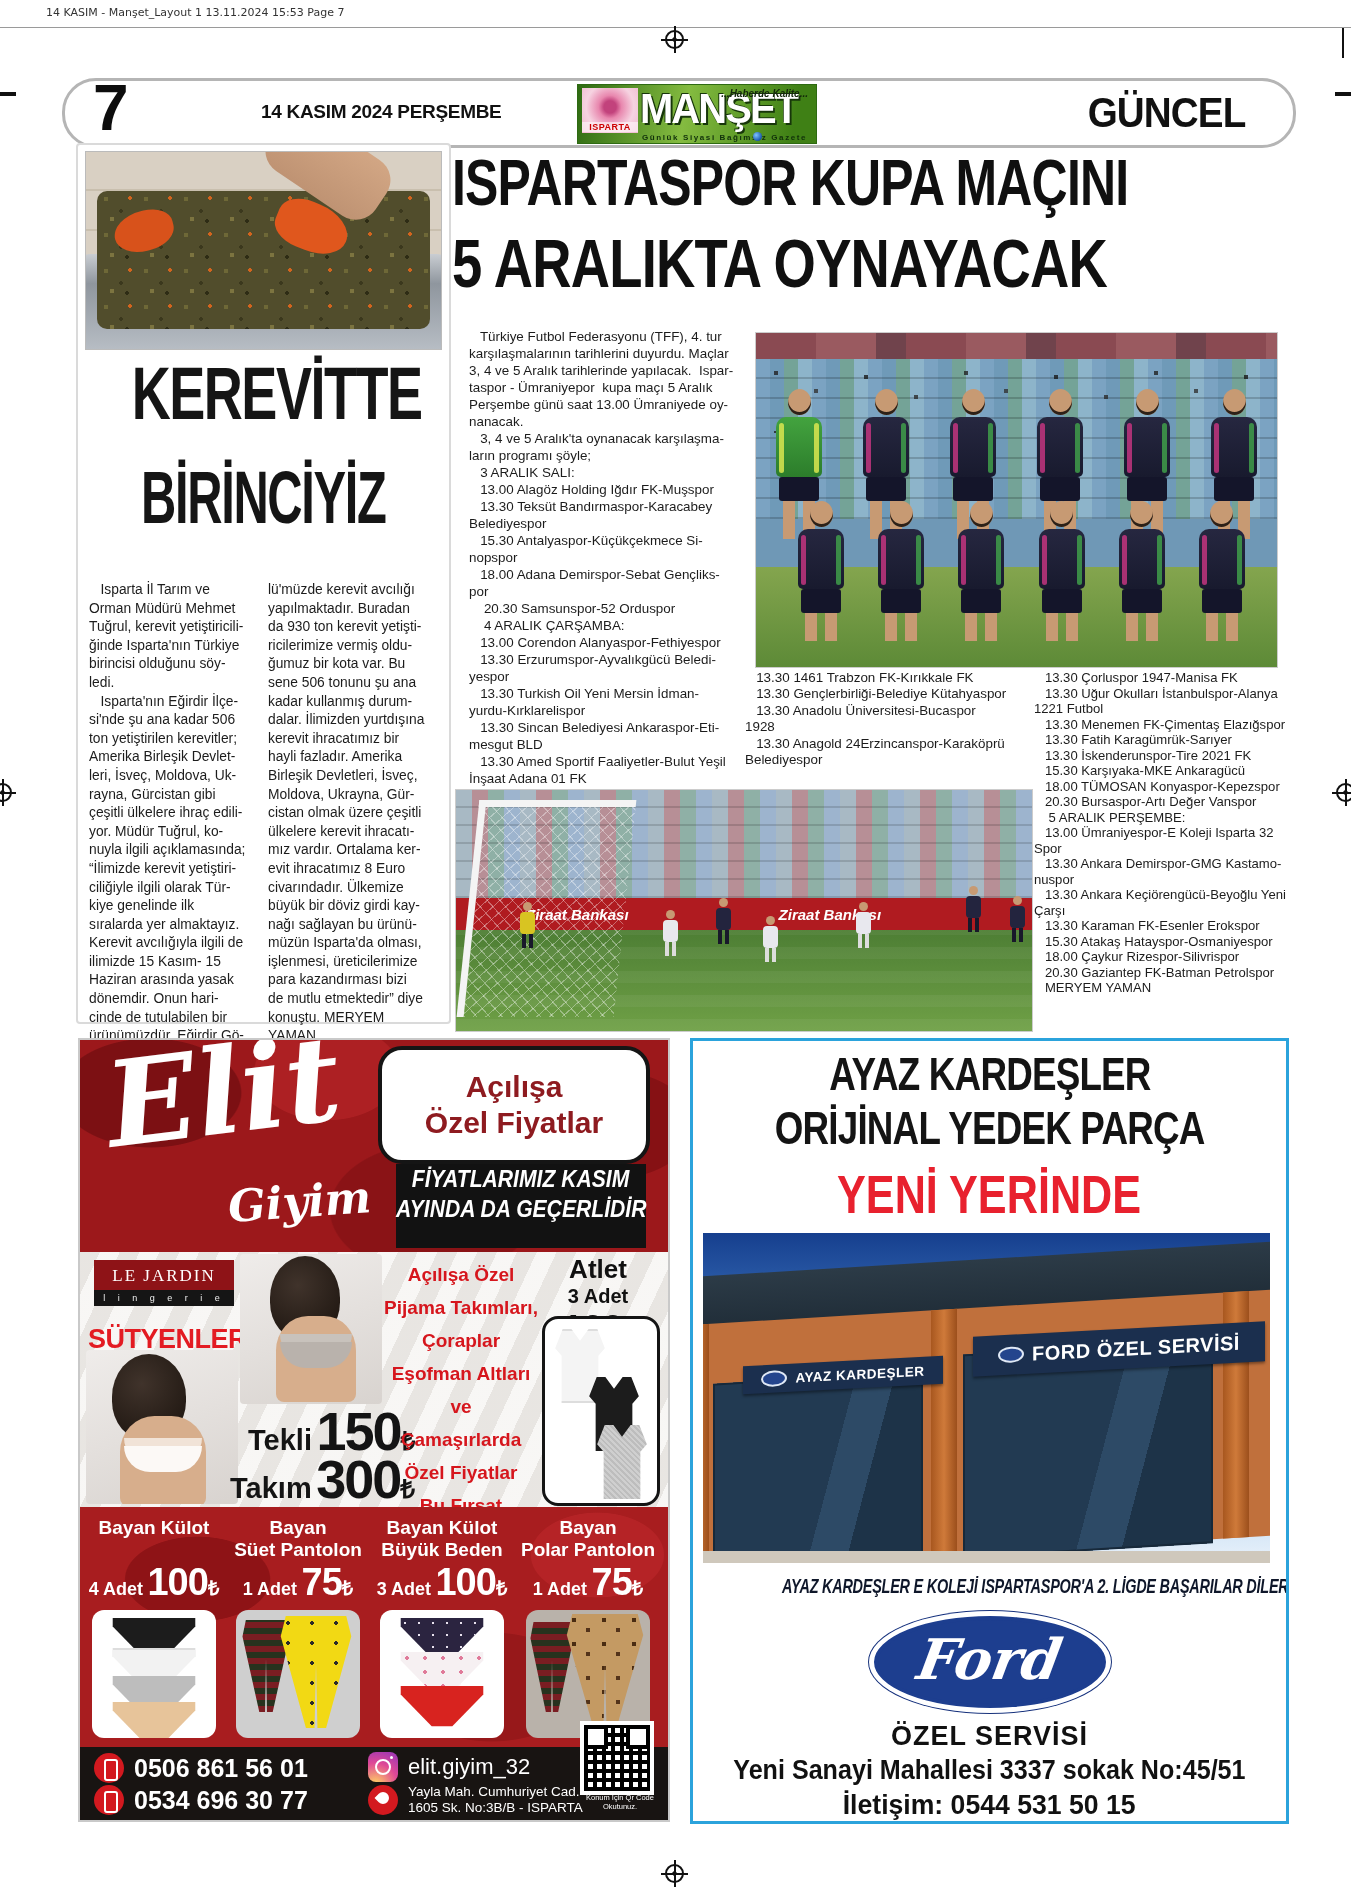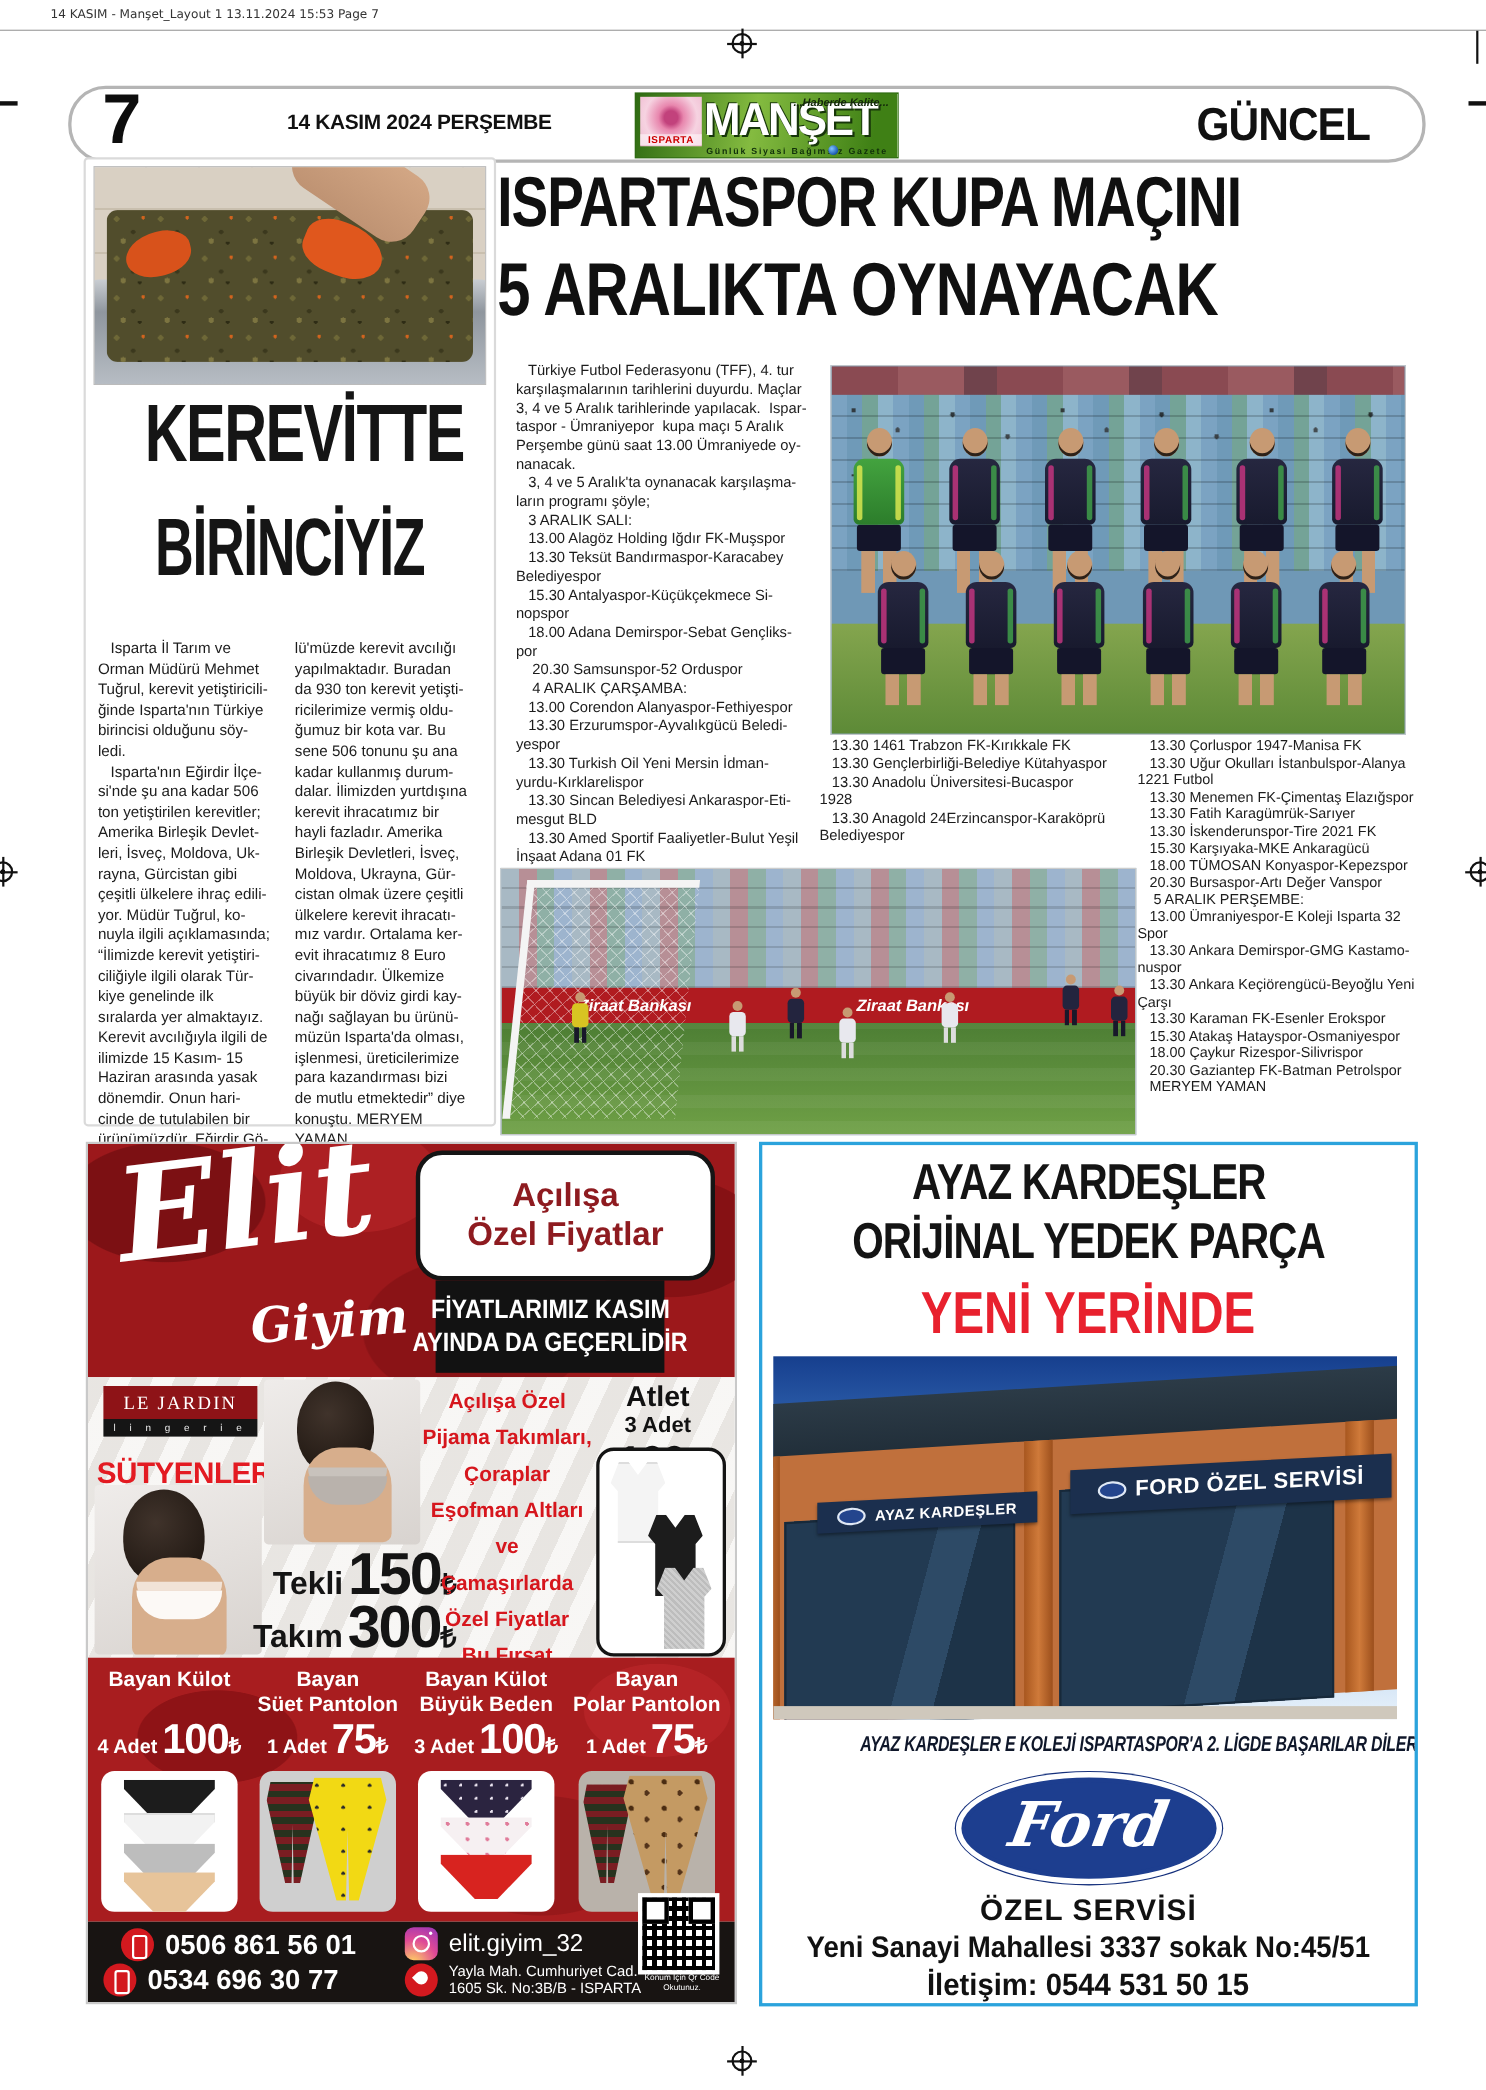--- a/index.html
+++ b/index.html
@@ -123,21 +123,21 @@
       radial-gradient(ellipse 150px 90px at 12% 25%, #7c1013 0 60%, transparent 61%),
       radial-gradient(ellipse 170px 110px at 60% 80%, #8a1316 0 60%, transparent 61%),
       radial-gradient(ellipse 120px 80px at 42% 15%, #ad2023 0 60%, transparent 61%),
       radial-gradient(ellipse 140px 90px at 90% 40%, #861114 0 60%, transparent 61%);}
   .elit-script{left:26px;top:-18px;font-family:"DejaVu Serif",serif;font-style:italic;font-weight:bold;
       color:#fff;font-size:118px;transform:rotate(-7deg);}
   .elit-giyim{left:148px;top:136px;font-family:"DejaVu Serif",serif;font-style:italic;font-weight:bold;color:#fff;font-size:44px;transform:rotate(-4deg);}
   .offer-box{left:298px;top:6px;width:264px;height:110px;background:#fff;border:4px solid #151515;border-radius:24px;
       display:flex;flex-direction:column;align-items:center;justify-content:center;}
   .offer-box div{color:#8e1b20;font-size:30px;font-weight:bold;line-height:36px;}
-  .valid-box{left:316px;top:124px;width:208px;height:84px;background:#121212;display:flex;flex-direction:column;align-items:center;justify-content:center;}
+  .valid-box{left:316px;top:124px;width:250px;height:84px;background:#121212;display:flex;flex-direction:column;align-items:center;font-style:italic;}
   .valid-box div{color:#fff;font-size:24px;font-weight:bold;line-height:30px;transform:scaleX(.88);white-space:nowrap;}
   .elit-mid{left:0;top:212px;right:0;height:255px;background:
       repeating-linear-gradient(115deg,rgba(200,195,190,.25) 0 18px,rgba(255,255,255,.4) 18px 36px),#f3f1ee;}
   .lejardin{left:14px;top:8px;width:140px;text-align:center;}
   .lj1{background:#8e1317;color:#fff;font-size:17px;letter-spacing:2px;padding:6px 0 4px;font-family:"Liberation Serif",serif;}
   .lj2{background:#151515;color:#eee;font-size:9px;letter-spacing:5px;padding:3px 0;}
   .sutyen{left:8px;top:72px;font-size:27px;font-weight:bold;color:#e31b22;letter-spacing:-.5px;}
   .model{overflow:hidden;border-radius:4px;background:linear-gradient(160deg,#efecea,#d8d3cf);}
   .model .hair{position:absolute;border-radius:50% 50% 45% 45%;background:radial-gradient(circle at 40% 35%,#40332b,#241b15 70%);}
   .model .skin{position:absolute;background:#d7ae8c;border-radius:40% 40% 8px 8px;}
@@ -589,21 +589,21 @@
 Polar Pantolon</div>
         <div><span class="pqty">1 Adet</span> <span class="pprice">75</span><span class="pcur">₺</span></div>
         <div class="pcard" style="background:#b9b2aa;">
           <div class="pants plaid" style="left:4px;top:12px;width:44px;height:90px;"></div>
           <div class="pants leo" style="left:40px;top:4px;width:78px;height:116px;"></div>
         </div>
       </div>
     </div>
 
     <div class="abs elit-foot">
-      <div class="ph-row" style="left:30px;top:6px;">
+      <div class="ph-row" style="left:14px;top:6px;">
         <span class="circ-ic phone"></span>
         <span>0506 861 56 01</span>
       </div>
       <div class="ph-row" style="left:14px;top:38px;">
         <span class="circ-ic phone"></span>
         <span>0534 696 30 77</span>
       </div>
       <div class="ph-row" style="left:288px;top:5px;">
         <span class="ig-ic"></span>
         <span class="ig-handle">elit.giyim_32</span>

